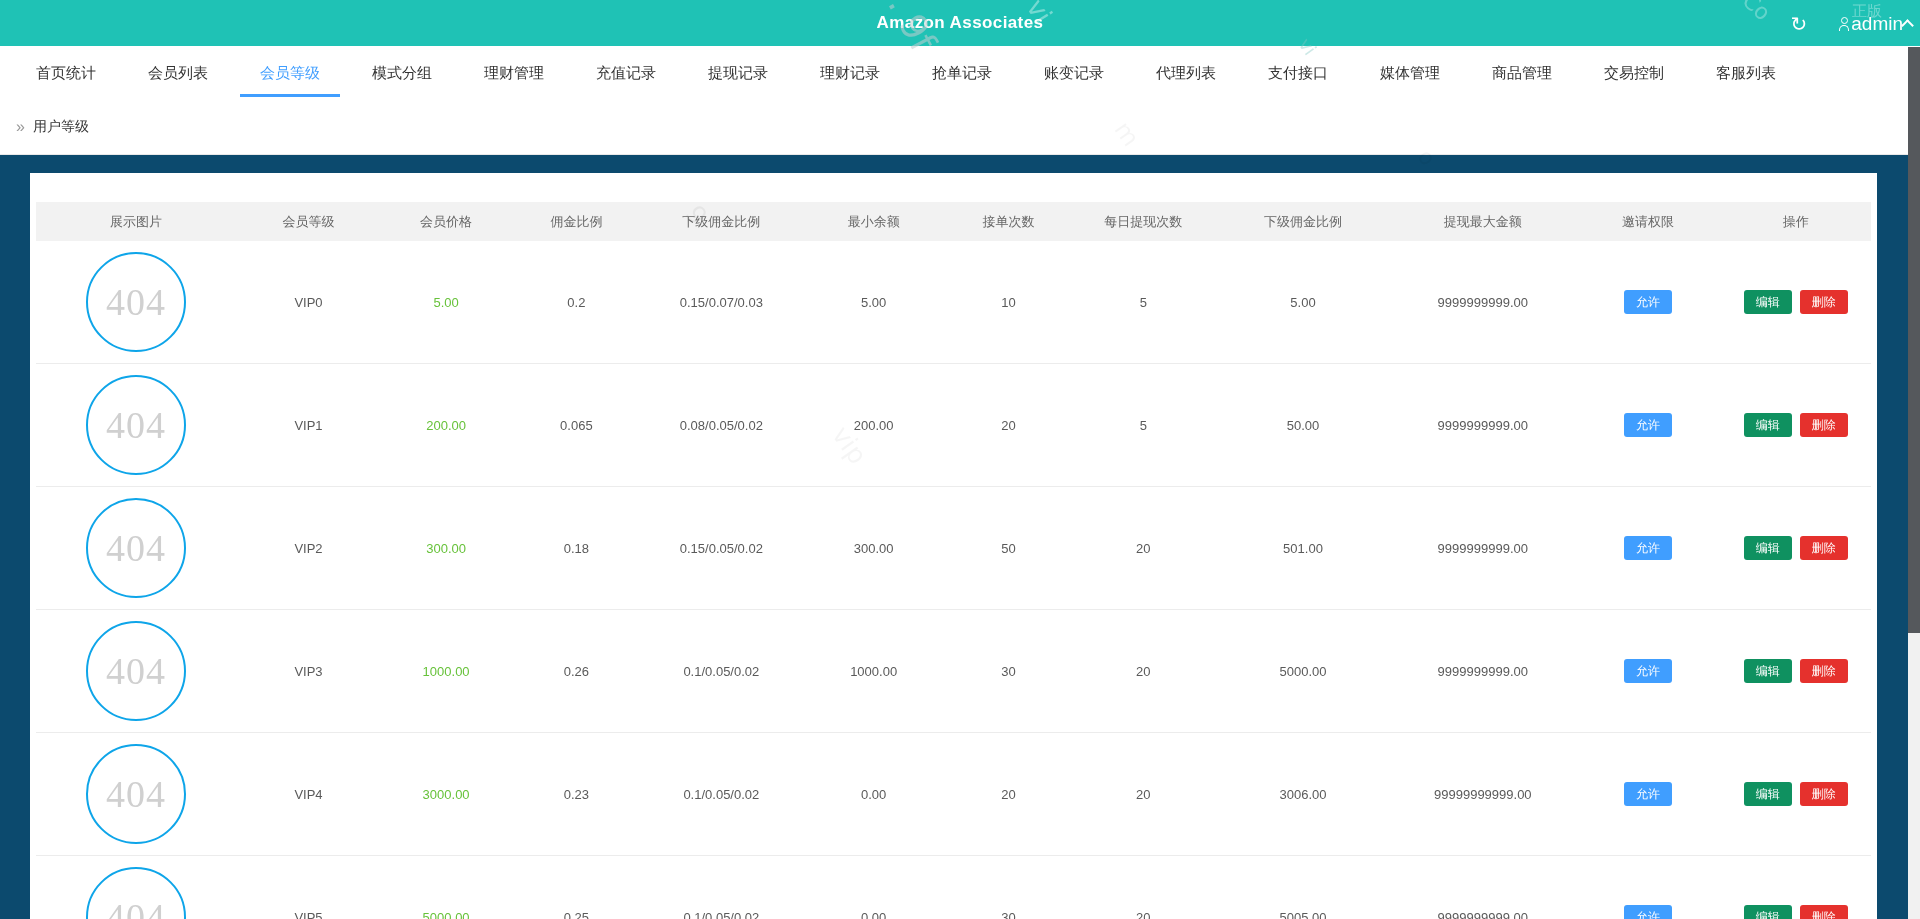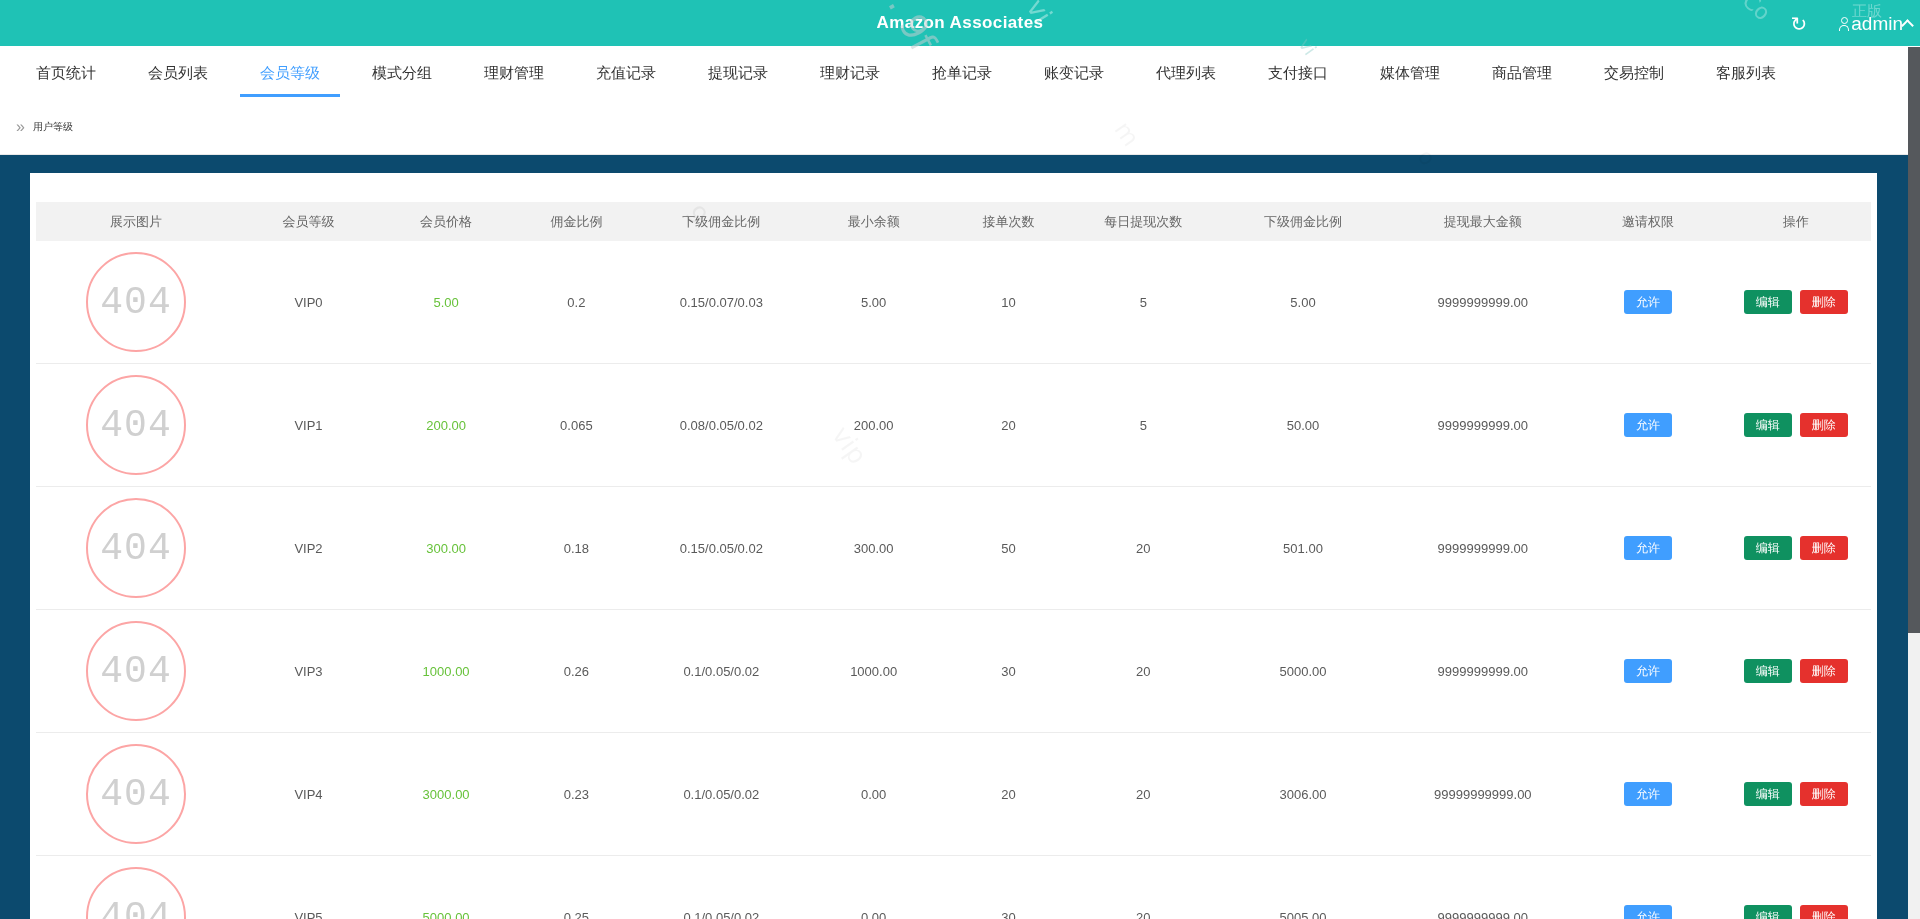--- a/index.html
+++ b/index.html
@@ -38,41 +38,41 @@
   .nav-item:first-child{padding-left:36px}
   .nav-item.active{color:#409EFF}
   .nav-item.active::after{content:"";position:absolute;left:6px;right:6px;bottom:2px;height:3px;background:#409EFF}
   
   .breadcrumb-bar{
     position:absolute;top:99px;left:0;width:1920px;height:56px;background:#fff;
     border-bottom:1px solid #E9E9E9;box-sizing:border-box;
     display:flex;align-items:center;padding-left:16px;
   }
   .breadcrumb-icon{color:#999;font-size:16px;margin-right:8px;line-height:1}
-  .breadcrumb-label{font-size:10px;color:#333}
+  .breadcrumb-label{font-size:14px;color:#333}
   
   .content{position:absolute;top:155px;left:0;width:1916px;height:764px;background:#0c4a6e}
   .card{
     position:absolute;left:30px;top:18px;width:1847px;height:1000px;background:#fff;
     box-sizing:border-box;padding:29px 6px 0 6px;
   }
   table{width:100%;border-collapse:collapse;table-layout:fixed}
   thead th{
     background:#F2F2F2;height:37px;font-size:13px;font-weight:400;color:#666;
     text-align:center;white-space:nowrap;
   }
   tbody td{
     height:120px;text-align:center;font-size:13px;color:#5A5A5A;
     border-bottom:1px solid #ECECEC;white-space:nowrap;
   }
   .img-404{
-    width:96px;height:96px;border:2px solid #fca5a5;border-radius:50%;
+    width:96px;height:96px;border:2px solid #0ea5e9;border-radius:50%;
     display:flex;align-items:center;justify-content:center;margin:0 auto;
     color:#D0D0D0;font-size:38px;font-weight:300;letter-spacing:1px;
-    font-family:Liberation Mono, monospace;
+    font-family:Liberation Serif, serif;
   }
   .price{color:#67C23A}
   .btn{
     display:inline-block;border:none;border-radius:3px;color:#fff;font-size:12px;
     padding:5px 12px;cursor:pointer;line-height:1.2;
     font-family:"Liberation Sans","DejaVu Sans",sans-serif;
   }
   .btn-allow{background:#409EFF}
   .btn-edit{background:#0F9160;margin-right:8px}
   .btn-delete{background:#E5312D}

